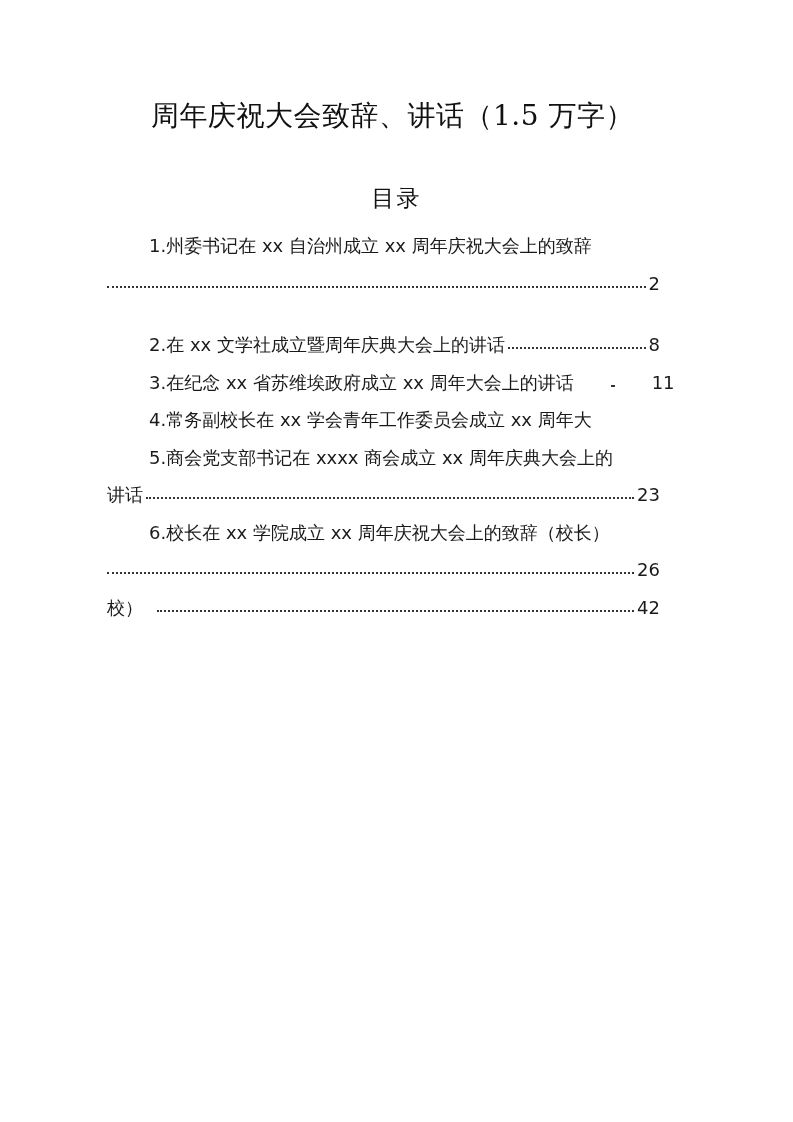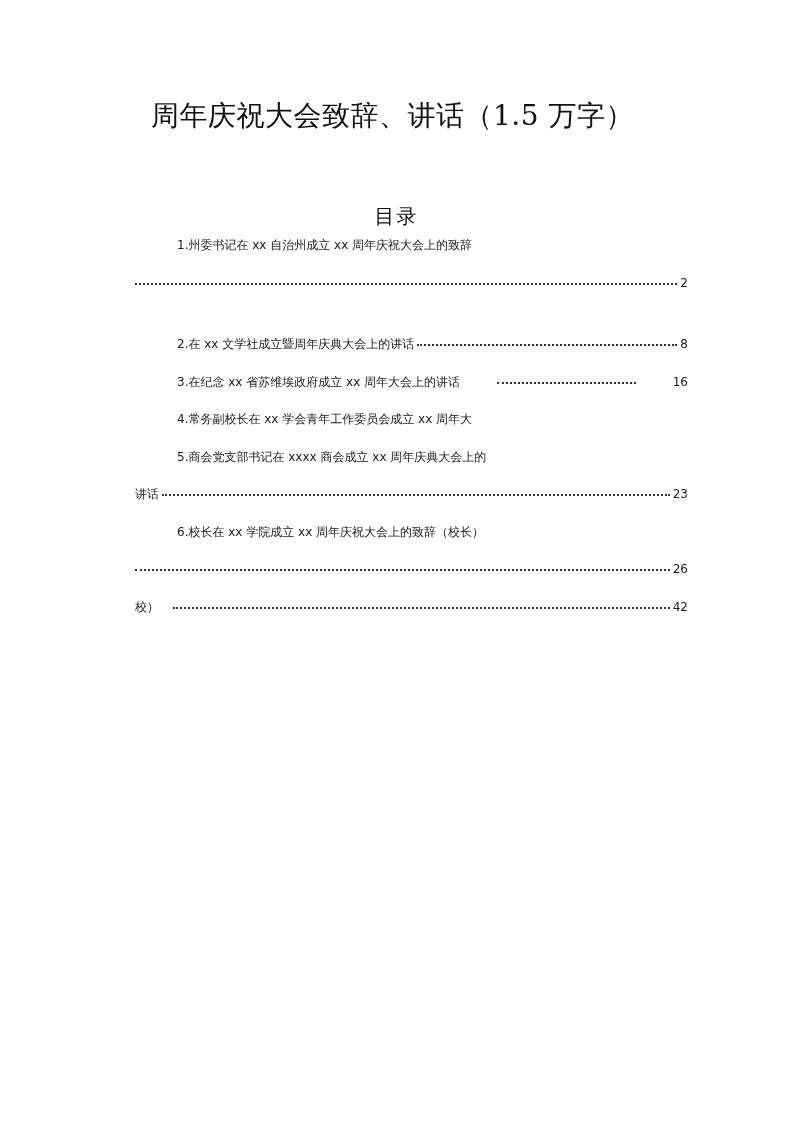--- a/index.html
+++ b/index.html
@@ -30,37 +30,37 @@
       font-family: "DejaVu Serif", "Liberation Serif", serif;
       font-size: 28px;
       line-height: 40px;
       color: #111;
       letter-spacing: 0.5px;
       padding-right: 8px;
       box-sizing: border-box;
     }
     .toc-heading {
       position: absolute;
-      top: 196px;
+      top: 178px;
       left: 0;
       width: 793px;
       text-align: center;
       font-family: "DejaVu Serif", "Liberation Serif", serif;
-      font-size: 20px;
+      font-size: 23px;
       line-height: 40px;
       color: #111;
       letter-spacing: 2px;
     }
     .toc {
       position: absolute;
       top: 227px;
-      left: 135px;
+      left: 107px;
       width: 553px;
       font-family: "DejaVu Sans", "Liberation Sans", sans-serif;
-      font-size: 12px;
+      font-size: 18px;
       line-height: 37.5px;
       color: #1a1a1a;
     }
     .toc-entry {
       position: relative;
       text-indent: 42px;
       text-align: justify;
       cursor: pointer;
     }
     .toc-line {
@@ -120,21 +120,21 @@
         <span class="txt">2.在 xx 文学社成立暨周年庆典大会上的讲话</span>
         <span class="leader"></span>
         <span class="pg">8</span>
       </div>
     </div>
 
     <div class="toc-entry">
       <div class="toc-line" style="text-indent:0; padding-left:42px; box-sizing:border-box;gap:36px;">
         <span class="txt">3.在纪念 xx 省苏维埃政府成立 xx 周年大会上的讲话</span>
         <span class="leader" style="min-width:4px; margin:0 1px;"></span>
-        <span class="pg">16</span>
+        <span class="pg">11</span>
       </div>
     </div>
 
     <div class="toc-entry">
       <span class="first-line">4.常务副校长在 xx 学会青年工作委员会成立 xx 周年大</span>
     </div>
 
     <div class="toc-entry">
       <span class="first-line">5.商会党支部书记在 xxxx 商会成立 xx 周年庆典大会上的</span>
       <div class="toc-line" style="text-indent:0">

